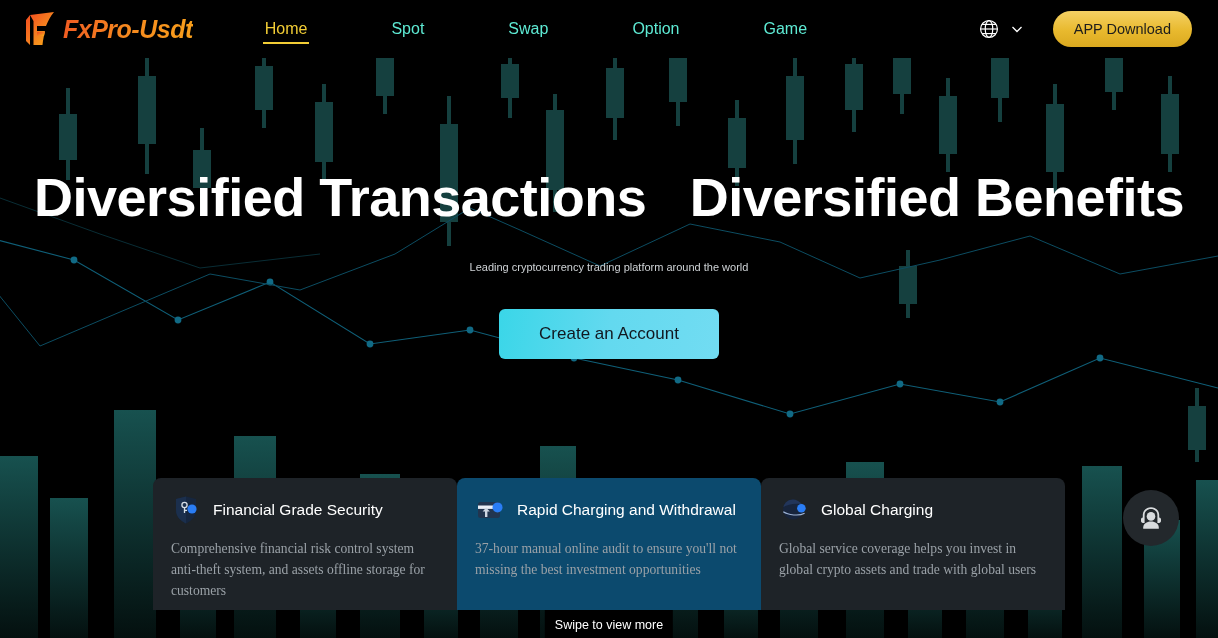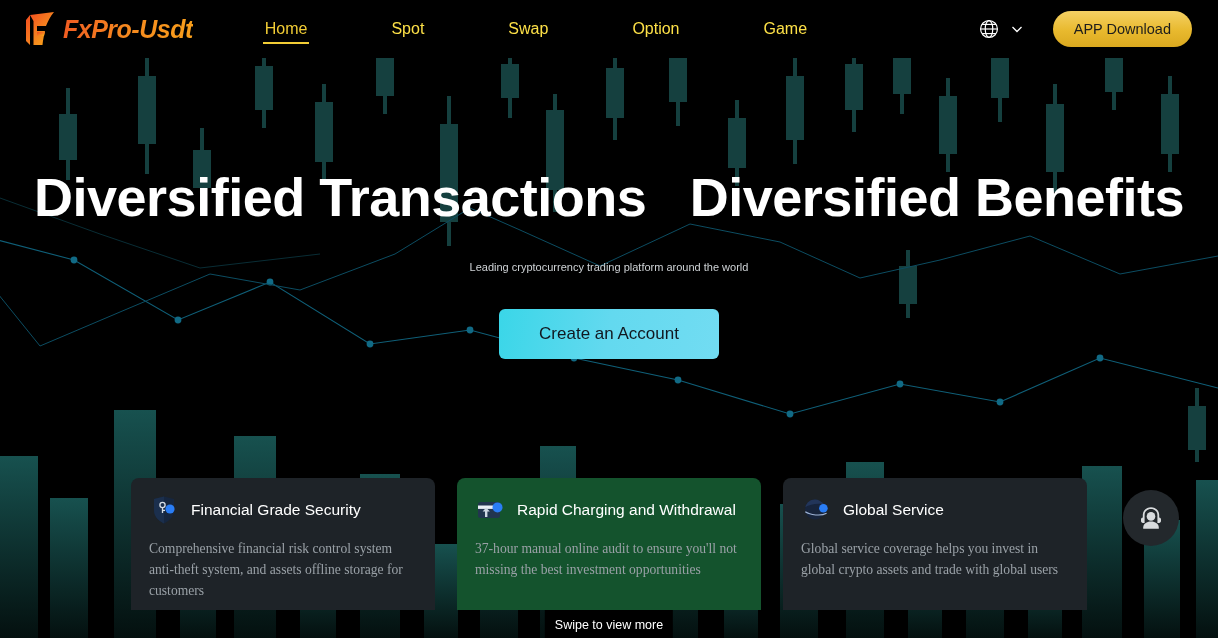--- a/index.html
+++ b/index.html
@@ -54,21 +54,21 @@
 
   .nav {
     display: flex;
     align-items: center;
     margin-left: 62px;
     height: 58px;
   }
   .nav-item {
     position: relative;
     font-size: 16px;
-    color: #fde047;
+    color: #5eead4;
     padding: 0 10px;
     margin-right: 64px;
     line-height: 58px;
     cursor: pointer;
     white-space: nowrap;
   }
   .nav-item:last-child { margin-right: 0; }
   .nav-item.active { color: #f2cd35; }
   .nav-item.active::after {
     content: "";
@@ -145,30 +145,29 @@
 
   
   .cards {
     position: absolute;
     left: 0; top: 478px;
     width: 1218px;
     height: 132px;
     z-index: 10;
     display: flex;
     justify-content: center;
-    gap: 22px;
   }
   .card {
     width: 304px;
     height: 132px;
     border-radius: 8px 8px 0 0;
     background: #1e2328;
     padding: 16px 18px 0 18px;
   }
-  .card.alt { background: #14532d; }
+  .card.alt { background: #0c4a6e; }
   .card-head {
     display: flex;
     align-items: center;
     height: 32px;
   }
   .card-icon { width: 30px; height: 30px; display: block; flex: 0 0 30px; }
   .card-title {
     margin-left: 12px;
     font-size: 15.5px;
     color: #ffffff;
@@ -403,21 +402,21 @@
   </div>
 
   <div class="card">
     <div class="card-head">
       <svg class="card-icon" viewBox="0 0 30 30">
         <circle cx="14" cy="14.5" r="10" fill="#17243c"></circle>
         <path d="M4.4 12 C9 9 19 7.5 24 10 C21 6.5 17 4.5 14 4.5 C9 4.5 5.4 8 4.4 12 Z" fill="#22355a"></path>
         <path d="M4.3 16.8 C9 20 20 21.5 25.6 18.2" fill="none" stroke="#9fb4d6" stroke-width="1.1"></path>
         <circle cx="22.4" cy="13.2" r="4.3" fill="#2a7df5"></circle>
       </svg>
-      <span class="card-title">Global Service</span>
+      <span class="card-title">Global Charging</span>
     </div>
     <p class="card-body">Global service coverage helps you invest in global crypto assets and trade with global users</p>
   </div>
 </div>
 
 <div class="swipe-hint">Swipe to view more</div>
 
 <div class="support-fab">
   <svg class="support-icon" viewBox="0 0 30 30" fill="#d8dbdd">
     <path d="M15 4.2 C10.3 4.2 6.8 7.6 6.8 11.8 L6.8 14.4 C5.8 14.4 5 15.2 5 16.3 L5 18 C5 19.1 5.8 19.9 6.8 19.9 L8.6 19.9 L8.6 11.9 C8.6 8.5 11.4 6 15 6 C18.6 6 21.4 8.5 21.4 11.9 L21.4 19.9 L23.2 19.9 C24.2 19.9 25 19.1 25 18 L25 16.3 C25 15.2 24.2 14.4 23.2 14.4 L23.2 11.8 C23.2 7.6 19.7 4.2 15 4.2 Z"></path>

